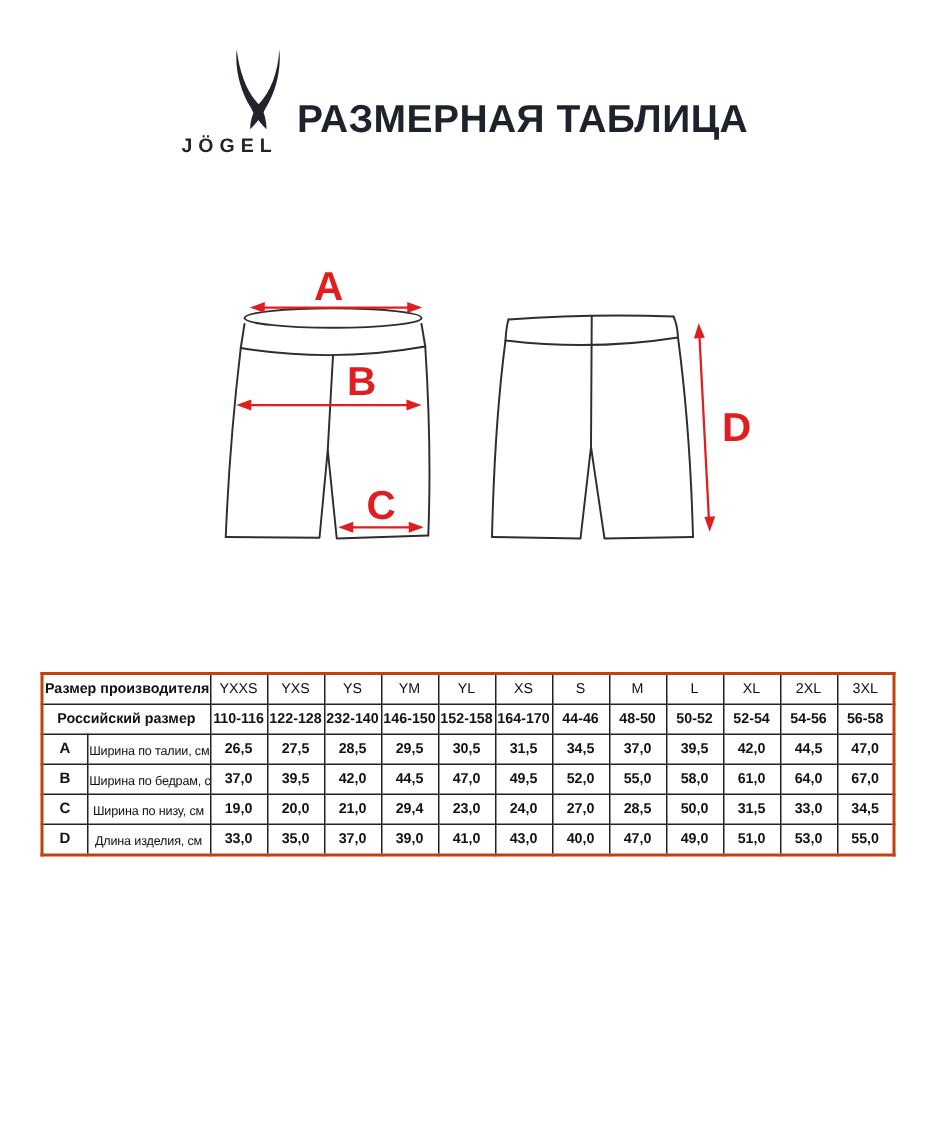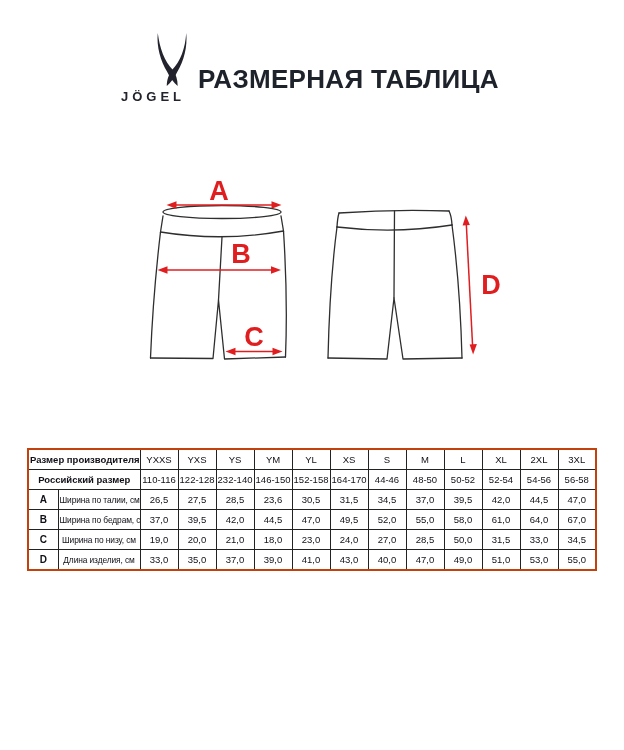--- a/index.html
+++ b/index.html
@@ -19,21 +19,21 @@
 
   
   table.size-table { position:absolute; left:27px; top:448px; width:569px;
                      border-collapse:collapse; table-layout:fixed;
                      border:2px solid #c2410c; }
   .size-table th, .size-table td { border:1px solid #222222; height:19px; padding:0 1px;
                      text-align:center; vertical-align:middle; color:#101018;
                      white-space:nowrap; overflow:hidden; }
   .size-table .lbl-head  { font-weight:bold; font-size:9.5px; }
   .size-table .size-head { font-weight:normal; font-size:9.5px; }
-  .size-table .size-val  { font-weight:normal; font-size:9.5px; }
+  .size-table .size-val  { font-weight:bold; font-size:9.5px; }
   .size-table .letter    { font-weight:bold; font-size:10px; }
   .size-table .mlabel    { font-weight:normal; font-size:8.4px; letter-spacing:-0.1px; }
 </style>
 </head>
 <body>
 
 <div class="page">
 
   <div class="logo">
     <svg class="logo-symbol" width="42" height="55" viewBox="0 0 44 58" aria-hidden="true">
@@ -147,21 +147,21 @@
           <td class="size-val">52-54</td>
           <td class="size-val">54-56</td>
           <td class="size-val">56-58</td>
         </tr>
         <tr>
           <th class="letter">A</th>
           <td class="mlabel">Ширина по талии, см</td>
           <td class="size-val">26,5</td>
           <td class="size-val">27,5</td>
           <td class="size-val">28,5</td>
-          <td class="size-val">23,6</td>
+          <td class="size-val">29,5</td>
           <td class="size-val">30,5</td>
           <td class="size-val">31,5</td>
           <td class="size-val">34,5</td>
           <td class="size-val">37,0</td>
           <td class="size-val">39,5</td>
           <td class="size-val">42,0</td>
           <td class="size-val">44,5</td>
           <td class="size-val">47,0</td>
         </tr>
         <tr>
@@ -179,21 +179,21 @@
           <td class="size-val">61,0</td>
           <td class="size-val">64,0</td>
           <td class="size-val">67,0</td>
         </tr>
         <tr>
           <th class="letter">C</th>
           <td class="mlabel">Ширина по низу, см</td>
           <td class="size-val">19,0</td>
           <td class="size-val">20,0</td>
           <td class="size-val">21,0</td>
-          <td class="size-val">18,0</td>
+          <td class="size-val">29,4</td>
           <td class="size-val">23,0</td>
           <td class="size-val">24,0</td>
           <td class="size-val">27,0</td>
           <td class="size-val">28,5</td>
           <td class="size-val">50,0</td>
           <td class="size-val">31,5</td>
           <td class="size-val">33,0</td>
           <td class="size-val">34,5</td>
         </tr>
         <tr>

